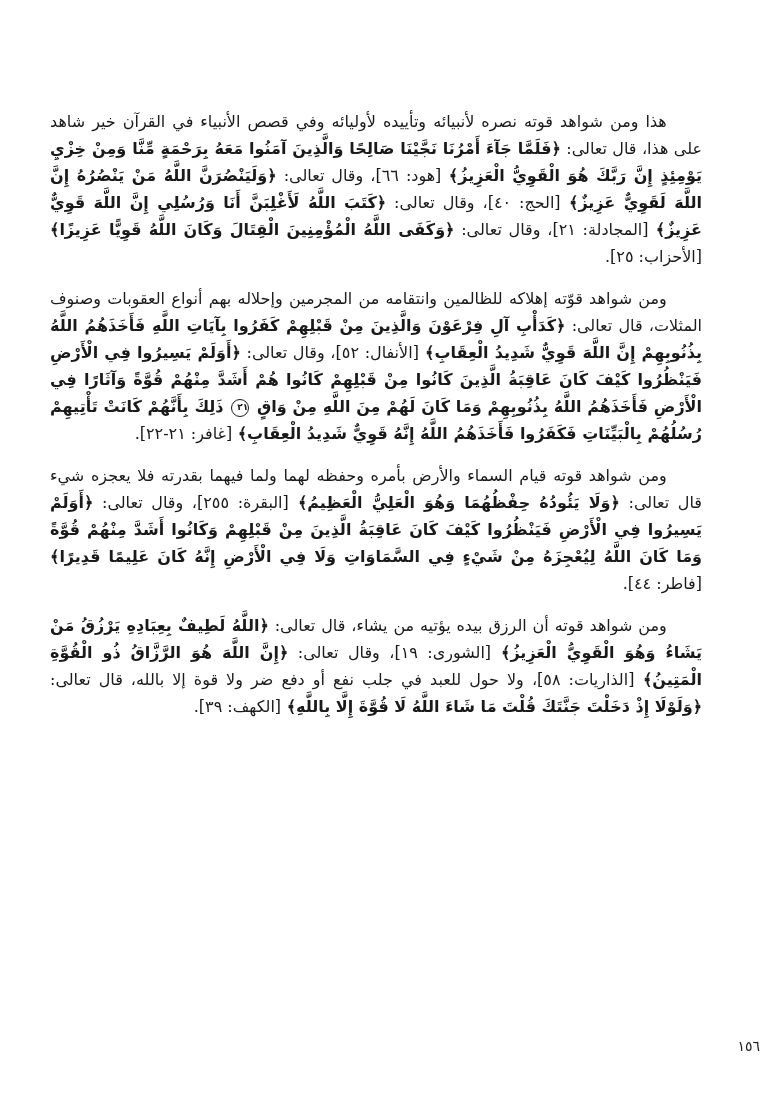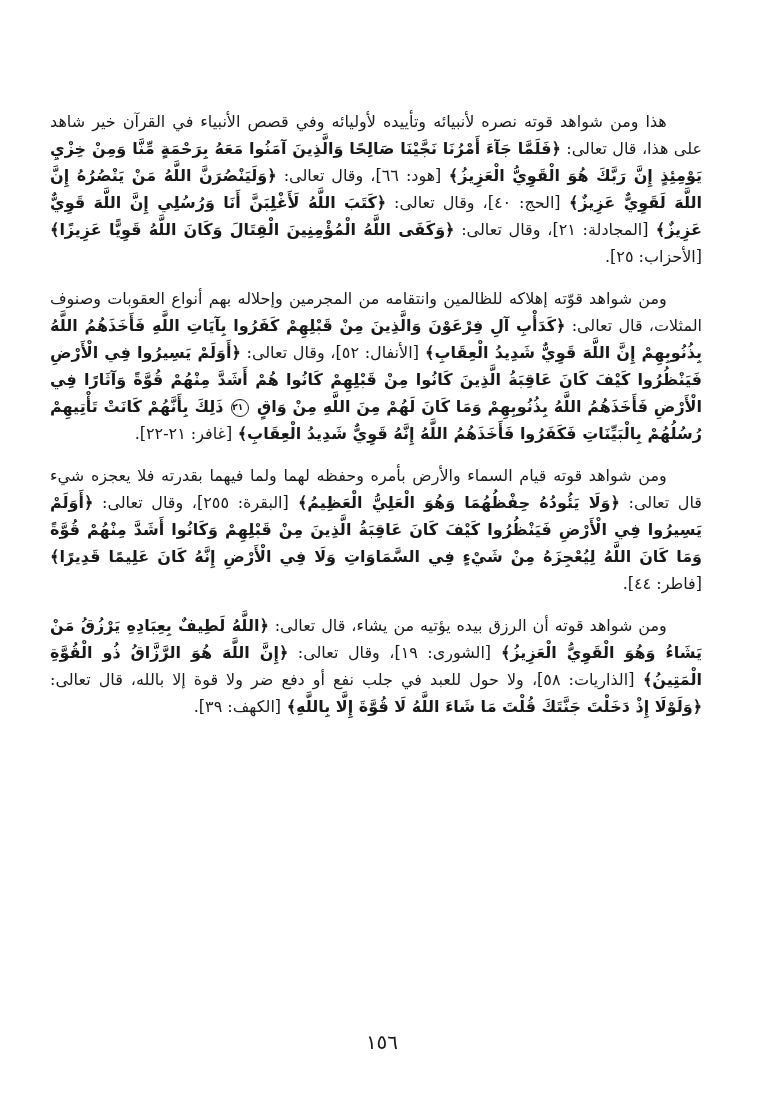--- a/index.html
+++ b/index.html
@@ -42,34 +42,33 @@
   .seg-ref {
     font-weight: normal;
   }
   .ayah-circle {
     display: inline-block;
     width: 16px;
     height: 16px;
     line-height: 15px;
     border: 1px solid #1a1a1a;
     border-radius: 50%;
-    text-align: left;
+    text-align: right;
     font-size: 9px;
     font-weight: bold;
     vertical-align: middle;
     text-indent: 0;
     margin: 0 2px;
   }
   .page-number {
     position: absolute;
     bottom: 42px;
     left: 4px;
     right: 0;
-    text-align: center;
-    font-size: 20px;
+    font-size: 14px;
     direction: rtl;
   }
 </style>
 </head>
 <body>
 
 <div class="page">
   <main class="text-block" lang="ar" dir="rtl" id="body-container">
       <p class="para"><span class="seg-text">هذا ومن شواهد قوته نصره لأنبيائه وتأييده لأوليائه وفي قصص الأنبياء في القرآن خير شاهد على هذا، قال تعالى: </span><span class="seg-quran">﴿فَلَمَّا جَآءَ أَمْرُنَا نَجَّيْنَا صَالِحًا وَالَّذِينَ آمَنُوا مَعَهُ بِرَحْمَةٍ مِّنَّا وَمِنْ خِزْيِ يَوْمِئِذٍ إِنَّ رَبَّكَ هُوَ الْقَوِيُّ الْعَزِيزُ﴾ </span><span class="seg-ref">[هود: ٦٦]، </span><span class="seg-text">وقال تعالى: </span><span class="seg-quran">﴿وَلَيَنْصُرَنَّ اللَّهُ مَنْ يَنْصُرُهُ إِنَّ اللَّهَ لَقَوِيٌّ عَزِيزٌ﴾ </span><span class="seg-ref">[الحج: ٤٠]، </span><span class="seg-text">وقال تعالى: </span><span class="seg-quran">﴿كَتَبَ اللَّهُ لَأَغْلِبَنَّ أَنَا وَرُسُلِي إِنَّ اللَّهَ قَوِيٌّ عَزِيزٌ﴾ </span><span class="seg-ref">[المجادلة: ٢١]، </span><span class="seg-text">وقال تعالى: </span><span class="seg-quran">﴿وَكَفَى اللَّهُ الْمُؤْمِنِينَ الْقِتَالَ وَكَانَ اللَّهُ قَوِيًّا عَزِيزًا﴾ </span><span class="seg-ref">[الأحزاب: ٢٥].</span></p>
       <p class="para"><span class="seg-text">ومن شواهد قوّته إهلاكه للظالمين وانتقامه من المجرمين وإحلاله بهم أنواع العقوبات وصنوف المثلات، قال تعالى: </span><span class="seg-quran">﴿كَدَأْبِ آلِ فِرْعَوْنَ وَالَّذِينَ مِنْ قَبْلِهِمْ كَفَرُوا بِآيَاتِ اللَّهِ فَأَخَذَهُمُ اللَّهُ بِذُنُوبِهِمْ إِنَّ اللَّهَ قَوِيٌّ شَدِيدُ الْعِقَابِ﴾ </span><span class="seg-ref">[الأنفال: ٥٢]، </span><span class="seg-text">وقال تعالى: </span><span class="seg-quran">﴿أَوَلَمْ يَسِيرُوا فِي الْأَرْضِ فَيَنْظُرُوا كَيْفَ كَانَ عَاقِبَةُ الَّذِينَ كَانُوا مِنْ قَبْلِهِمْ كَانُوا هُمْ أَشَدَّ مِنْهُمْ قُوَّةً وَآثَارًا فِي الْأَرْضِ فَأَخَذَهُمُ اللَّهُ بِذُنُوبِهِمْ وَمَا كَانَ لَهُمْ مِنَ اللَّهِ مِنْ وَاقٍ </span><span class="ayah-circle">٢١</span><span class="seg-quran"> ذَلِكَ بِأَنَّهُمْ كَانَتْ تَأْتِيهِمْ رُسُلُهُمْ بِالْبَيِّنَاتِ فَكَفَرُوا فَأَخَذَهُمُ اللَّهُ إِنَّهُ قَوِيٌّ شَدِيدُ الْعِقَابِ﴾ </span><span class="seg-ref">[غافر: ٢١-٢٢].</span></p>

